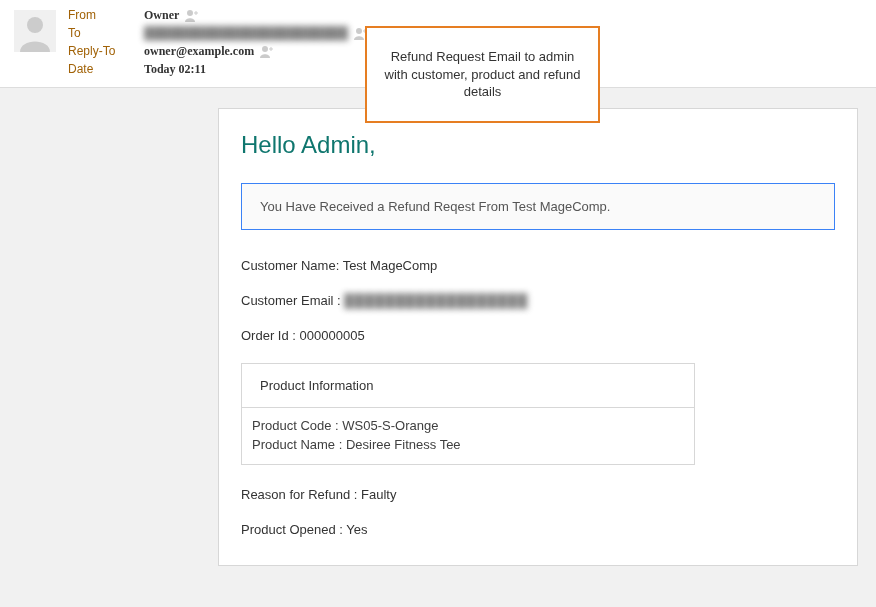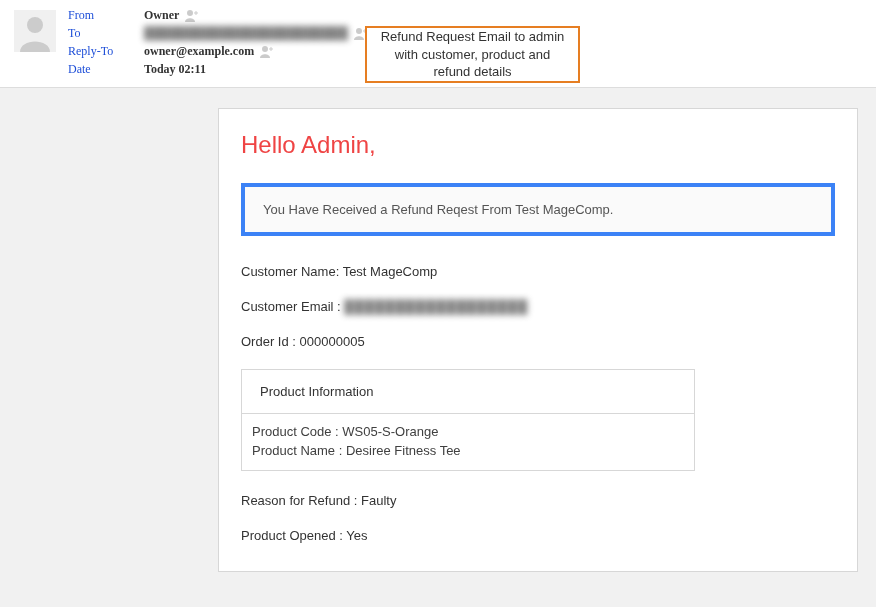--- a/index.html
+++ b/index.html
@@ -35,54 +35,54 @@
     }
     .avatar svg { width:42px; height:42px; }
     .meta-table {
       display:grid;
       grid-template-columns:70px auto;
       row-gap:3px;
       column-gap:6px;
       font-size:12px;
       color:#555;
     }
-    .meta-label { color:#1d4ed8;font-family:Liberation Serif, serif; }
+    .meta-label { color:#a16207; }
     .meta-value { font-weight:bold; color:#333; display:flex; align-items:center;font-family:Liberation Serif, serif; }
     .contact-icon { margin-left:6px; display:inline-flex; }
     .contact-icon svg { width:14px; height:13px; opacity:0.5; }
     .callout {
       position:absolute;
       left:365px;
       top:26px;
       border:2px solid #e67e22;
       background:#fff;
-      padding:0 12px;
-      width:215px;
+      padding:20px 12px;
+      width:235px;
       text-align:center;
       font-size:13px;
       color:#333;
       line-height:1.35;
     }
     .content-area {
       padding:20px 0 0 218px;
     }
     .email-card {
       background:#fff;
       border:1px solid #d7d7d7;
       width:640px;
       padding:22px 22px 8px 22px;
     }
     .greeting {
       font-size:24px;
-      color:#ef4444;
+      color:#0f766e;
       margin-bottom:24px;
       font-weight:normal;
     }
     .notice-box {
-      border:4px solid #3b82f6;
+      border:1px solid #3b82f6;
       background:#fafafa;
       padding:15px 18px;
       font-size:13px;
       color:#555;
       margin-bottom:28px;
     }
     .field {
       margin-bottom:20px;
       font-size:13px;
       color:#333;

